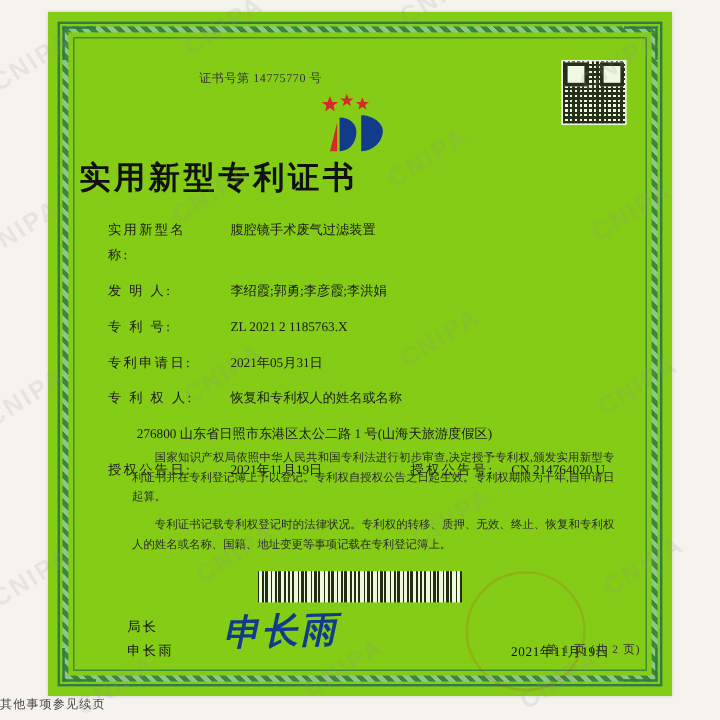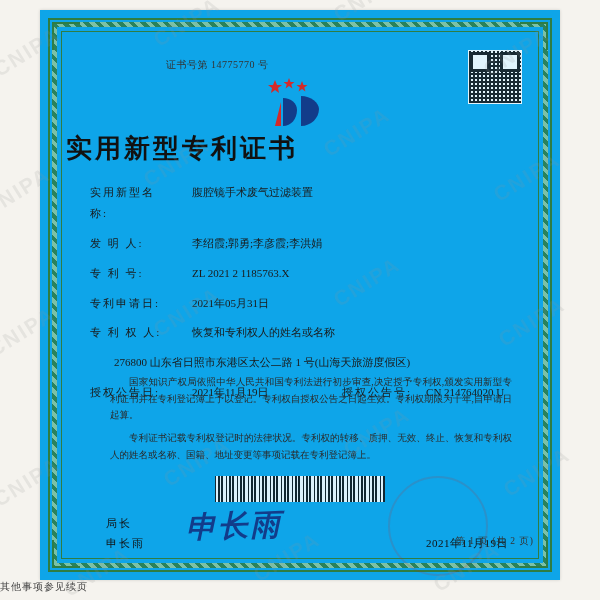--- a/index.html
+++ b/index.html
@@ -20,21 +20,21 @@
     letter-spacing:2px;
     transform:rotate(-32deg);
     white-space:nowrap;
     font-weight:700;
   }
   
   .sheet{
     position:absolute;
     left:40px;top:10px;
     width:520px;height:570px;
-    background:#0ea5e9;
+    background:#84cc16;
     box-shadow:0 0 3px rgba(0,0,0,.15);
     z-index:2;
   }
   
   .border-outer{
     position:absolute;inset:8px;
     border:2px solid #2f7d44;
   }
   .border-mid{
     position:absolute;inset:12px;

